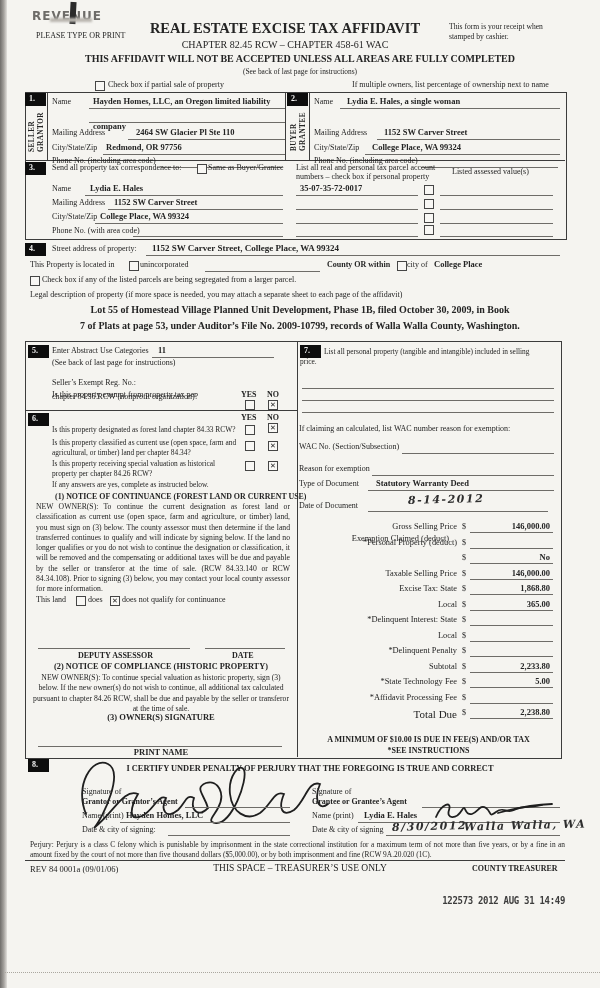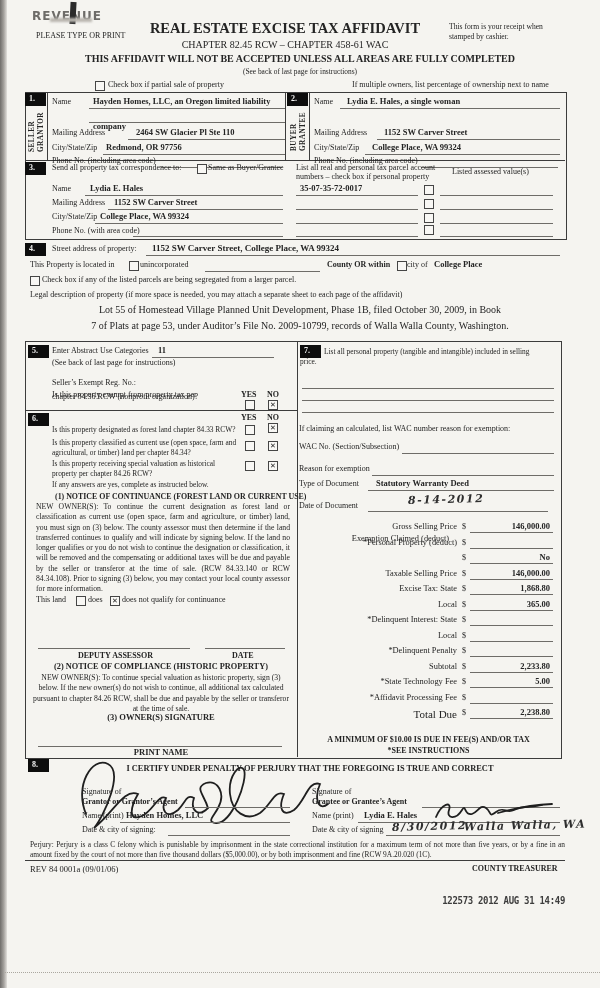--- a/index.html
+++ b/index.html
@@ -21,21 +21,21 @@
   .vline{position:absolute;width:0;border-left:1.2px solid #3c3c3c;}
   .hline{position:absolute;height:0;border-top:1.2px solid #3c3c3c;}
   .tab{position:absolute;width:21px;height:13px;background:#0d0d0d;color:#f2f2f2;
     font:bold 8px "Liberation Serif",serif;padding:1px 0 0 4px;box-sizing:border-box;}
   .cb{position:absolute;width:8px;height:8px;border:1px solid #454545;background:#f8f7f4;
     font:bold 7px "DejaVu Sans",sans-serif;line-height:8px;text-align:center;color:#1d1d1d;box-sizing:content-box;}
   .vert{position:absolute;display:flex;gap:0px;}
   .vert span{writing-mode:vertical-rl;transform:rotate(180deg);font-size:7.2px;font-weight:bold;
     letter-spacing:.5px;line-height:9px;}
   .para{font-size:7.7px;line-height:10.3px;text-align:justify;}
-  .legal{font-weight:normal;font-size:10px;text-align:center;white-space:nowrap;}
+  .legal{font-weight:bold;font-size:10px;text-align:center;white-space:nowrap;}
   .stamp{font-family:"DejaVu Sans Mono",monospace;font-size:9px;font-weight:bold;
     color:#3d3d3d;letter-spacing:-.3px;transform:scaleY(1.15);}
   .edge-l{position:absolute;left:0;top:0;width:7px;height:988px;
     background:linear-gradient(90deg,#6f6d6a,#a5a29e 55%,#e2e0dc);}
   .dotline{position:absolute;left:5px;right:0;top:972px;border-top:1px dotted #aaa79f;}
   .logo-word{font-family:"DejaVu Sans",sans-serif;font-weight:bold;font-size:12px;
     letter-spacing:1px;color:#4c4a47;filter:blur(.7px);opacity:.8;}
   .logo-bar{position:absolute;left:38px;top:-4px;width:6px;height:22px;background:#2b2b2b;
     filter:blur(.4px);transform:rotate(3deg);}
   .logo-sub{position:absolute;left:18px;top:12px;width:42px;height:4px;background:#b9b6b0;filter:blur(1px);}
@@ -320,16 +320,17 @@
     <path d="M66,16 C80,12 98,8 120,7"></path>
   </svg>
   <div class="abs lbl" style="left:312px;top:825px;">Date &amp; city of signing</div>
   <div class="abs hand" style="left:392px;top:820px;">8/30/2012</div>
   <div class="abs hand" style="left:464px;top:819px;">Walla Walla, WA</div>
   <div class="ul" style="left:386px;top:824px;width:174px;"></div>
 
   <div class="abs para" style="left:30px;top:840px;width:535px;font-size:7.4px;line-height:9.6px;">Perjury: Perjury is a class C felony which is punishable by imprisonment in the state correctional institution for a maximum term of not more than five years, or by a fine in an amount fixed by the court of not more than five thousand dollars ($5,000.00), or by both imprisonment and fine (RCW 9A.20.020 (1C).</div>
   <div class="hline" style="left:25px;top:860px;width:540px;"></div>
   <div class="abs" style="left:30px;top:864px;font-size:8.5px;">REV 84 0001a (09/01/06)</div>
+  <div class="abs c" style="left:150px;top:863px;width:300px;font-size:9.5px;">THIS SPACE – TREASURER’S USE ONLY</div>
   <div class="abs b" style="left:472px;top:864px;font-size:8px;">COUNTY TREASURER</div>
 
   <div class="abs stamp" style="left:430px;top:896px;width:135px;text-align:right;">122573 2012 AUG 31 14:49</div>
 </div>
 
 </body></html>

